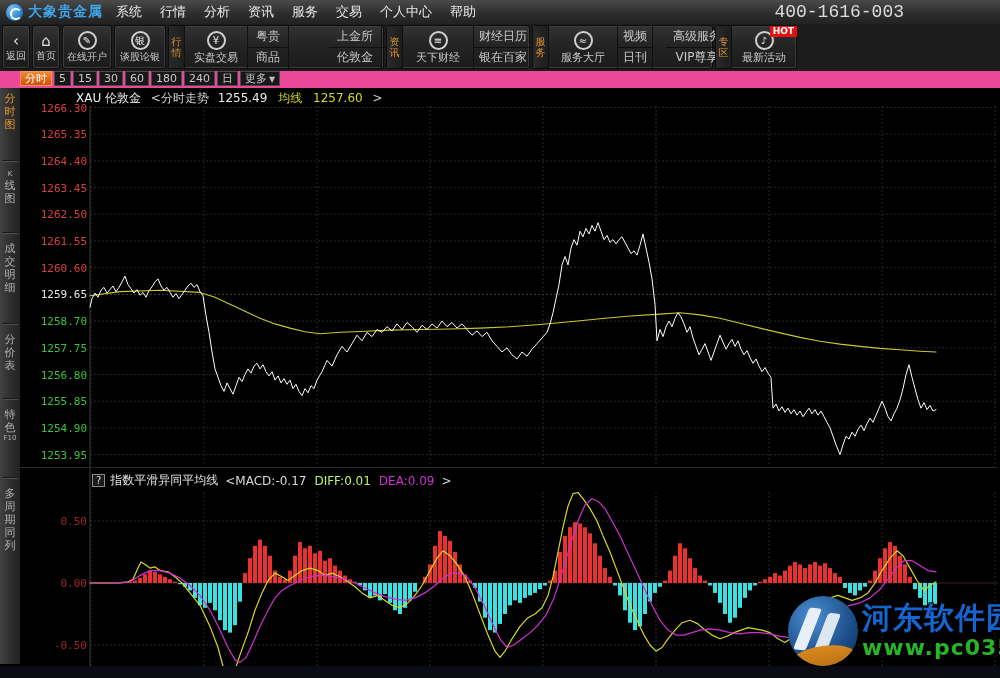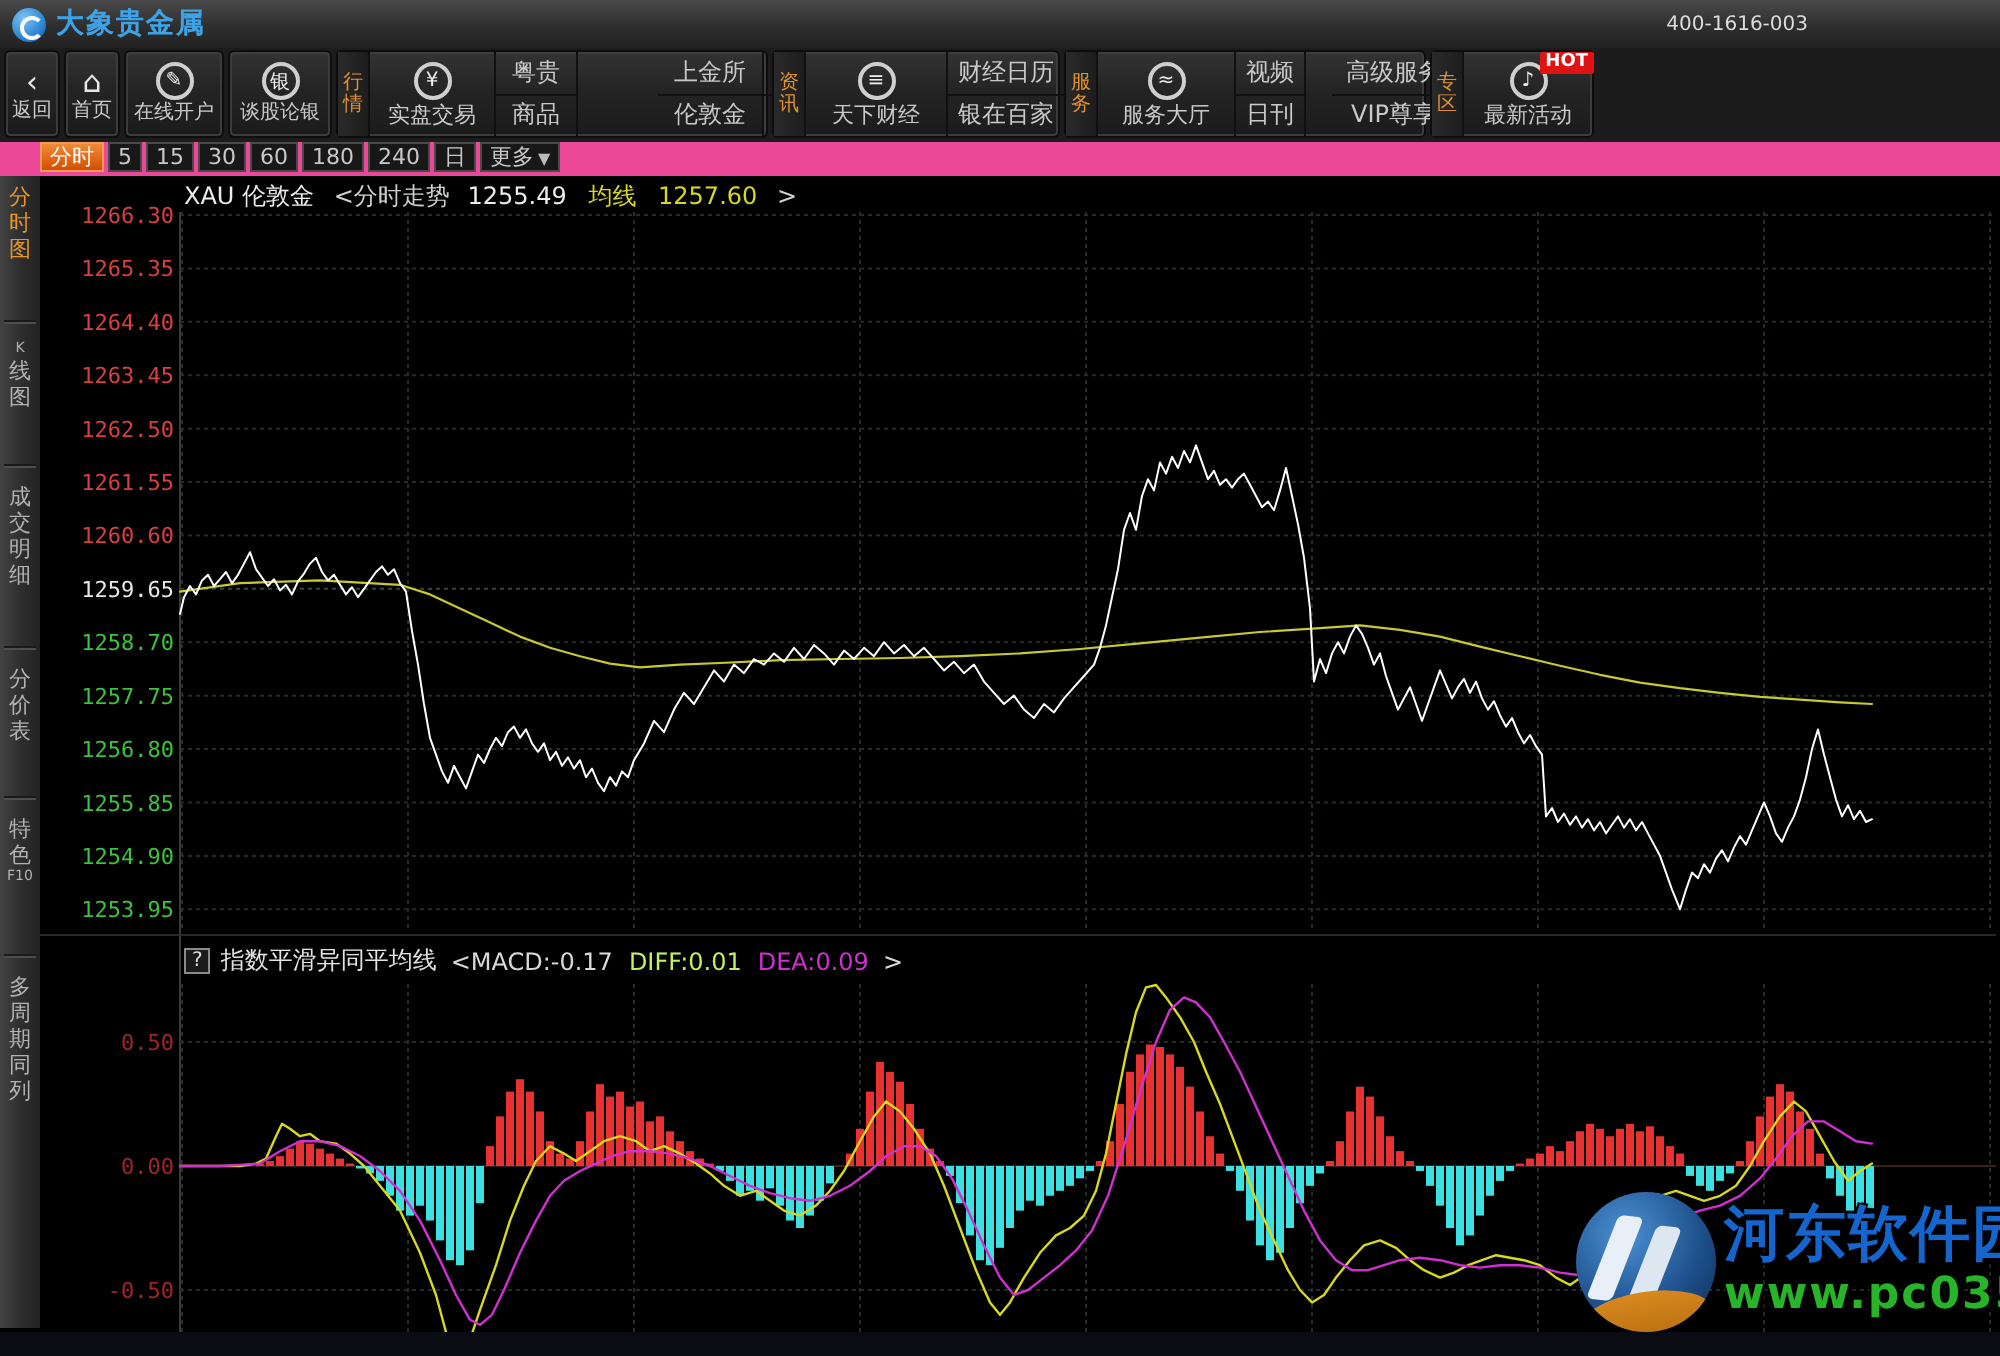--- a/index.html
+++ b/index.html
@@ -10,21 +10,21 @@
   .titlebar{position:absolute;left:0;top:0;width:1000px;height:24px;
     background:linear-gradient(#4a4a4a,#2e2e2e 55%,#222);border-bottom:1px solid #101010;
     display:flex;align-items:center;z-index:20;}
   .logo-icon{width:17px;height:17px;border-radius:50%;margin-left:6px;flex:none;
     background:radial-gradient(circle at 35% 30%,#7cc2f2,#2b86d2 60%,#135a9e);position:relative;}
   .logo-icon::after{content:"";position:absolute;left:4px;top:4px;width:8px;height:8px;
     border-radius:50%;border:2px solid #fff;border-right-color:transparent;border-top-color:#fff;}
   .logo-text{color:#3da2e6;font-weight:bold;font-size:14px;margin:0 4px 0 5px;letter-spacing:1px;text-align:center;}
   #menubar{display:flex;align-items:center;height:24px;}
   .menu-item{padding:0 9px;font-size:13px;color:#e8e8e8;line-height:24px;cursor:default;}
-  .phone{margin-left:auto;margin-right:96px;color:#dcdcdc;font-size:10px;}
+  .phone{margin-left:auto;margin-right:96px;color:#dcdcdc;font-size:18px;font-family:Liberation Mono, monospace;}
 
   
   .toolbar{position:absolute;left:0;top:24px;width:1000px;height:47px;background:#1c1c1c;
     border-bottom:2px solid #0a0a0a;z-index:20;}
   .tbtn,.tgroup{position:absolute;top:1px;height:44px;background:linear-gradient(#333,#242424 45%,#1b1b1b);
     border:1px solid #0d0d0d;box-shadow:inset 0 0 0 1px #3c3c3c;border-radius:3px;box-sizing:border-box;}
   .tbtn{display:flex;flex-direction:column;align-items:center;justify-content:center;color:#c9c9c9;}
   .tbtn .lbl{font-size:10px;line-height:12px;margin-top:1px;white-space:nowrap;}
   .plain-icon{font-size:15px;line-height:16px;color:#e6e6e6;}
   .icon-circle{width:19px;height:19px;border:2px solid #cfcfcf;border-radius:50%;display:flex;
@@ -56,21 +56,21 @@
   .sidebar{position:absolute;left:0;top:88px;width:20px;height:576px;
     background:linear-gradient(90deg,#424242,#2d2d2d 55%,#232323);z-index:15;}
   .sitem{position:absolute;left:0;width:20px;display:flex;flex-direction:column;align-items:center;
     color:#b2b2b2;font-size:11px;line-height:13px;cursor:default;}
   .sitem.active{color:#e8962c;}
   .sitem .ascii{font-size:7px;line-height:9px;letter-spacing:0;}
   .ssep{position:absolute;left:2px;width:16px;height:0;border-top:1px solid #1a1a1a;
     border-bottom:1px solid #4e4e4e;}
 
   
-  .chart-title{position:absolute;left:92px;top:90px;font-size:12px;color:#d8d8d8;z-index:10;
+  .chart-title{position:absolute;left:76px;top:90px;font-size:12px;color:#d8d8d8;z-index:10;
     white-space:nowrap;}
   .chart-title .sym{color:#ececec;}
   .chart-title .mode{color:#cfcfcf;margin-left:6px;}
   .chart-title .pval{color:#ececec;margin-left:5px;}
   .chart-title .ma{color:#d8d820;margin-left:7px;}
   .chart-title .gt{color:#cfcfcf;margin-left:6px;}
   .macd-title{position:absolute;left:92px;top:472px;font-size:12px;color:#d8d8d8;z-index:10;
     white-space:nowrap;display:flex;align-items:center;}
   .macd-title .help{border:1px solid #8a8a8a;color:#ddd;font-size:10px;line-height:11px;
     padding:0 3px;margin-right:5px;background:#1a1a1a;}
@@ -324,20 +324,30 @@
       <rect x="933" y="583" width="4" height="21.08000000000004" fill="#3ce0e0"></rect>
       <polyline points="90,583.0 100,583.0 110,583.0 120,583.0 128,581.8 133,579.3 138,568.1 141,561.9 145,564.4 150,568.1 155,566.9 160,570.6 168,571.8 175,576.8 182,583.0 190,592.9 200,605.3 210,626.4 218,647.5 225,673.5 230,677.2 235,669.8 240,654.9 248,632.6 255,610.3 262,592.9 268,580.5 275,573.1 282,576.8 288,580.5 295,575.6 302,570.6 310,568.1 318,570.6 325,575.6 332,573.1 340,576.8 348,581.8 355,586.7 362,592.9 370,597.9 378,595.4 385,600.4 392,605.3 400,607.8 408,602.8 415,595.4 422,585.5 430,570.6 437,558.2 443,550.8 450,555.7 457,564.4 465,576.8 472,592.9 480,614.0 488,635.1 495,651.2 500,657.4 505,651.2 512,638.8 520,626.4 528,617.7 535,614.0 542,607.8 548,595.4 553,576.8 558,552.0 563,527.2 568,506.1 573,493.7 578,492.5 583,498.7 590,508.6 597,521.0 603,535.9 610,552.0 617,570.6 624,589.2 630,605.3 637,620.2 644,635.1 650,645.0 656,651.2 662,647.5 668,638.8 675,630.1 682,622.7 690,620.2 698,623.9 705,630.1 712,635.1 720,638.8 727,636.3 734,632.6 741,630.1 748,627.6 755,628.9 762,630.1 770,632.6 778,638.8 785,642.5 792,637.6 800,630.1 808,620.2 815,610.3 822,602.8 830,597.9 838,595.4 845,597.9 852,600.4 860,597.9 868,592.9 875,583.0 882,570.6 890,558.2 897,550.8 903,555.7 910,568.1 917,580.5 924,590.4 930,585.5 936,581.8" fill="none" stroke="#d8d820" stroke-width="1.2" stroke-linejoin="round" stroke-linecap="round"></polyline>
       <polyline points="90,583.0 110,583.0 130,581.8 140,575.6 150,570.6 160,570.6 170,573.1 180,578.0 190,585.5 200,595.4 210,610.3 220,630.1 228,647.5 235,659.9 240,662.4 246,657.4 252,645.0 260,626.4 268,610.3 275,597.9 282,590.4 290,585.5 298,581.8 306,578.0 315,575.6 325,575.6 335,576.8 345,579.3 355,583.0 365,588.0 375,592.9 385,596.6 395,599.1 405,600.4 415,597.9 425,592.9 435,585.5 443,578.0 452,573.1 460,573.1 468,578.0 476,589.2 484,605.3 492,622.7 500,638.8 507,647.5 514,645.0 522,638.8 530,632.6 538,625.2 546,615.2 554,597.9 562,573.1 570,545.8 578,521.0 585,504.9 592,498.7 598,501.2 605,508.6 612,521.0 620,535.9 628,553.2 636,570.6 644,588.0 652,605.3 660,620.2 668,630.1 676,635.1 684,635.1 692,632.6 700,630.1 710,628.9 720,630.1 730,632.6 740,633.8 750,632.6 760,632.6 770,633.8 780,636.3 790,637.6 800,635.1 810,630.1 820,622.7 830,615.2 840,609.0 850,605.3 860,602.8 870,597.9 880,589.2 888,579.3 896,568.1 904,560.7 912,560.7 920,565.6 928,570.6 936,571.8" fill="none" stroke="#d030d0" stroke-width="1.2" stroke-linejoin="round" stroke-linecap="round"></polyline>
       <polyline points="90,295.8 120,291.6 160,290.2 200,292.4 215,297.2 230,304.2 245,311.3 260,318.3 275,323.9 290,328.1 305,331.8 320,333.7 340,332.3 360,331.5 390,330.1 420,329.5 450,329.0 480,328.1 510,326.7 540,324.5 570,321.7 600,318.8 630,316.0 660,314.1 680,312.7 700,314.9 720,318.3 740,323.3 760,328.1 780,332.9 800,337.4 820,341.3 840,344.1 860,346.4 880,348.4 900,349.8 920,351.2 936,352.0" fill="none" stroke="#c8c832" stroke-width="1.1" stroke-linejoin="round" stroke-linecap="round"></polyline>
       <polyline points="90,307.0 92,298.6 95,293.0 98,297.2 101,290.2 104,287.4 107,293.0 110,289.6 113,286.0 116,291.6 119,287.4 122,281.8 125,276.1 128,284.6 131,288.8 134,293.0 137,289.6 140,295.2 143,292.4 146,297.2 149,290.7 152,286.8 155,281.8 158,278.9 161,286.0 164,290.2 167,287.4 170,292.4 173,297.2 176,293.6 179,298.6 182,294.4 185,290.2 188,286.0 191,283.2 194,287.4 197,284.6 200,291.6 203,295.8 206,315.5 209,332.3 212,352.0 215,368.9 218,377.3 221,385.7 224,391.4 227,382.9 230,388.6 233,394.2 236,385.7 239,377.3 242,381.5 245,374.5 248,368.9 251,373.1 254,366.1 257,363.3 260,368.9 263,364.7 266,371.7 269,375.9 272,371.7 275,380.1 278,375.9 281,382.9 284,378.7 287,384.3 290,380.1 293,388.6 296,384.3 299,391.4 302,395.6 305,388.6 308,392.8 311,385.7 314,388.6 317,380.1 322,371.7 327,360.4 332,366.1 337,354.8 342,346.4 347,352.0 352,343.6 357,335.2 362,340.8 367,332.3 372,336.6 377,329.5 382,332.3 387,326.7 392,330.9 397,323.9 402,329.5 407,322.5 412,326.7 417,332.3 422,325.3 427,329.5 432,323.9 437,328.1 442,321.1 447,326.7 452,322.5 457,328.1 462,323.9 467,329.5 472,335.2 477,330.9 482,336.6 487,332.3 492,340.8 497,346.4 502,352.0 507,347.8 512,354.8 517,359.0 522,352.0 527,356.2 532,349.2 537,343.6 542,338.0 547,332.3 550,323.9 553,312.7 556,298.6 559,284.6 562,264.9 565,256.5 568,264.9 571,248.0 574,239.6 577,245.2 580,231.2 583,236.8 586,228.4 589,234.0 592,225.5 595,231.2 598,222.7 601,231.2 604,239.6 607,235.4 610,242.4 613,239.6 616,243.8 619,239.6 622,236.8 625,242.4 628,248.0 631,253.6 634,250.8 637,255.1 640,245.2 643,234.0 646,248.0 649,262.1 652,278.9 655,304.2 657,340.8 660,329.5 663,336.6 666,326.7 669,321.1 672,326.7 675,318.3 678,312.7 681,316.9 684,323.9 687,332.3 690,326.7 693,338.0 696,346.4 699,354.8 702,349.2 705,343.6 708,352.0 711,360.4 714,352.0 717,343.6 720,335.2 723,342.2 726,349.2 729,343.6 732,339.4 735,346.4 738,340.8 741,349.2 744,354.8 747,350.6 750,357.6 753,363.3 756,359.0 759,366.1 762,371.7 765,367.5 768,373.1 771,377.3 773,408.2 776,404.0 779,411.0 782,406.8 785,412.4 788,408.2 791,413.8 794,409.6 797,415.2 800,411.0 803,416.7 806,412.4 809,408.2 812,413.8 815,409.6 818,415.2 821,411.0 824,416.7 827,422.3 830,427.9 833,436.3 836,444.8 840,454.6 843,444.8 846,436.3 849,439.1 852,432.1 855,436.3 858,429.3 861,425.1 864,430.7 867,423.7 870,418.1 873,422.3 876,415.2 879,408.2 882,401.2 885,408.2 888,416.7 891,420.9 894,413.8 897,408.2 900,399.8 903,388.6 906,374.5 909,364.7 912,377.3 915,388.6 918,399.8 921,408.2 924,402.6 927,409.6 930,405.4 933,411.0 936,409.6" fill="none" stroke="#ffffff" stroke-width="1" stroke-linejoin="round" stroke-linecap="round"></polyline>
     </svg>
 
   <div class="titlebar">
     <span class="logo-icon"></span>
     <span class="logo-text">大象贵金属</span>
+    <nav id="menubar">
+        <span class="menu-item">系统</span>
+        <span class="menu-item">行情</span>
+        <span class="menu-item">分析</span>
+        <span class="menu-item">资讯</span>
+        <span class="menu-item">服务</span>
+        <span class="menu-item">交易</span>
+        <span class="menu-item">个人中心</span>
+        <span class="menu-item">帮助</span>
+      </nav>
     <span class="phone">400-1616-003</span>
   </div>
 
   <div class="toolbar" id="toolbar">
       <div class="tbtn" style="left: 2px; width: 28px;">
         <span class="plain-icon">‹</span>
         <span class="lbl">返回</span>
       </div>
       <div class="tbtn" style="left: 32px; width: 28px;">
         <span class="plain-icon">⌂</span>

